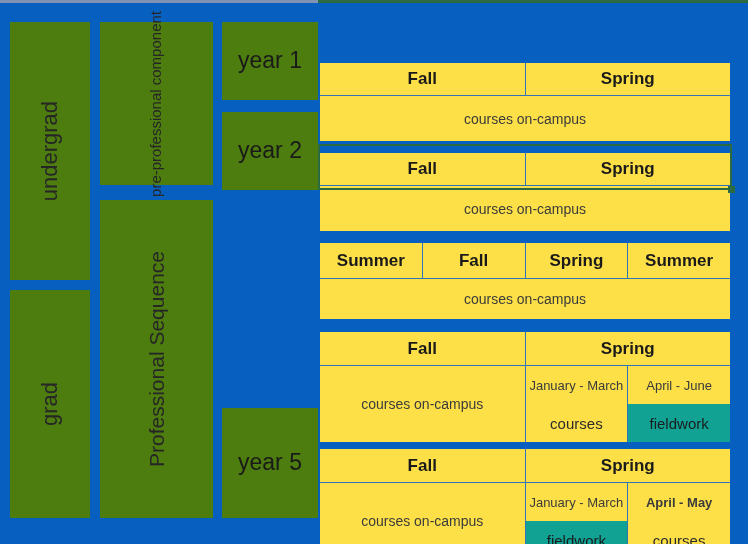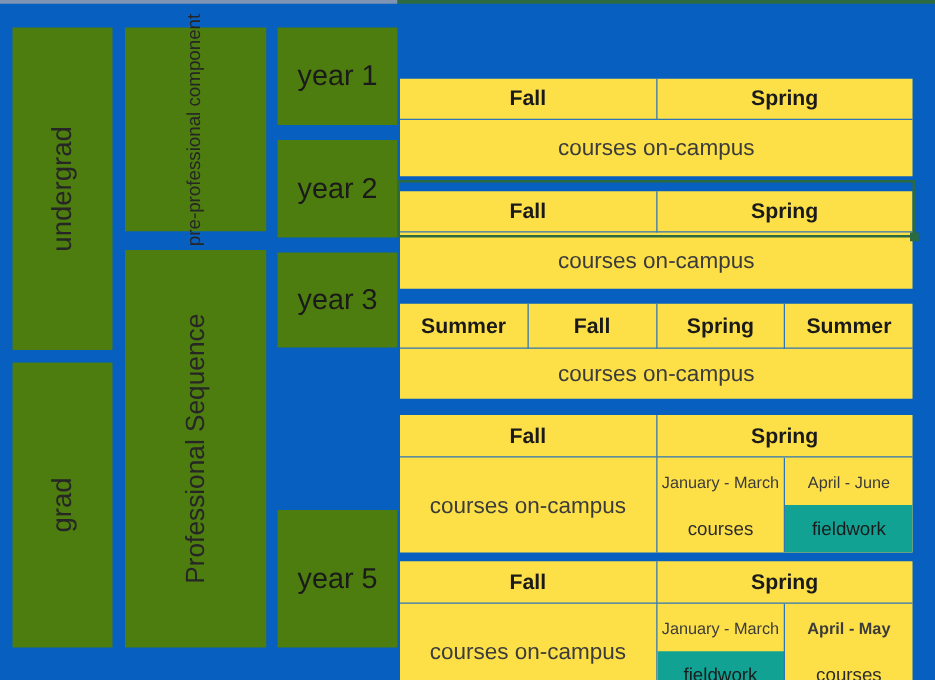--- a/index.html
+++ b/index.html
@@ -55,21 +55,21 @@
     box-sizing:border-box;
     border-right:1px solid #2e75b6;
     border-bottom:1px solid #2e75b6;
     display:flex;align-items:center;justify-content:center;
     text-align:center;
     overflow:hidden;
   }
   .tcell:last-child{border-right:none;}
   .trow:last-child .tcell{border-bottom:none;}
   .term-head{font-size:17px;font-weight:bold;color:#1a1a1a;}
-  .term-body{font-size:18px;color:#3b3b3b;}
+  .term-body{font-size:14px;color:#3b3b3b;}
   .sub-head{font-size:13px;color:#3b3b3b;}
   .sub-body{font-size:15px;color:#2b2b2b;}
   .fieldwork{background:#11a294;color:#1b1b1b;}
 
   
   .sel-box{
     position:absolute;
     border:2px solid #2c6b42;
     box-sizing:border-box;
     pointer-events:none;
@@ -139,23 +139,20 @@
     <div class="trow" style="flex:1;">
       <div class="tcell term-body" style="flex:1;">
         <span>courses on-campus</span>
       </div>
     </div>
   </div>
 
   <div class="sel-box" style="left:318px;top:144px;width:414px;height:46px;"></div>
   <div class="sel-handle" style="left:728px;top:186px;"></div>
 
-  <div class="cell yearbox" style="left:222px;top:202px;width:96px;height:76px;">
-    <span>year 3</span>
-  </div>
   <div class="term-table" style="left:320px;top:202px;width:410px;height:76px;">
     <div class="trow" style="flex:0 0 36px;border-radius:13px;">
       <div class="tcell term-head" style="flex:1;">
         <span>Summer</span>
       </div>
       <div class="tcell term-head" style="flex:1;">
         <span>Fall</span>
       </div>
       <div class="tcell term-head" style="flex:1;">
         <span>Spring</span>

